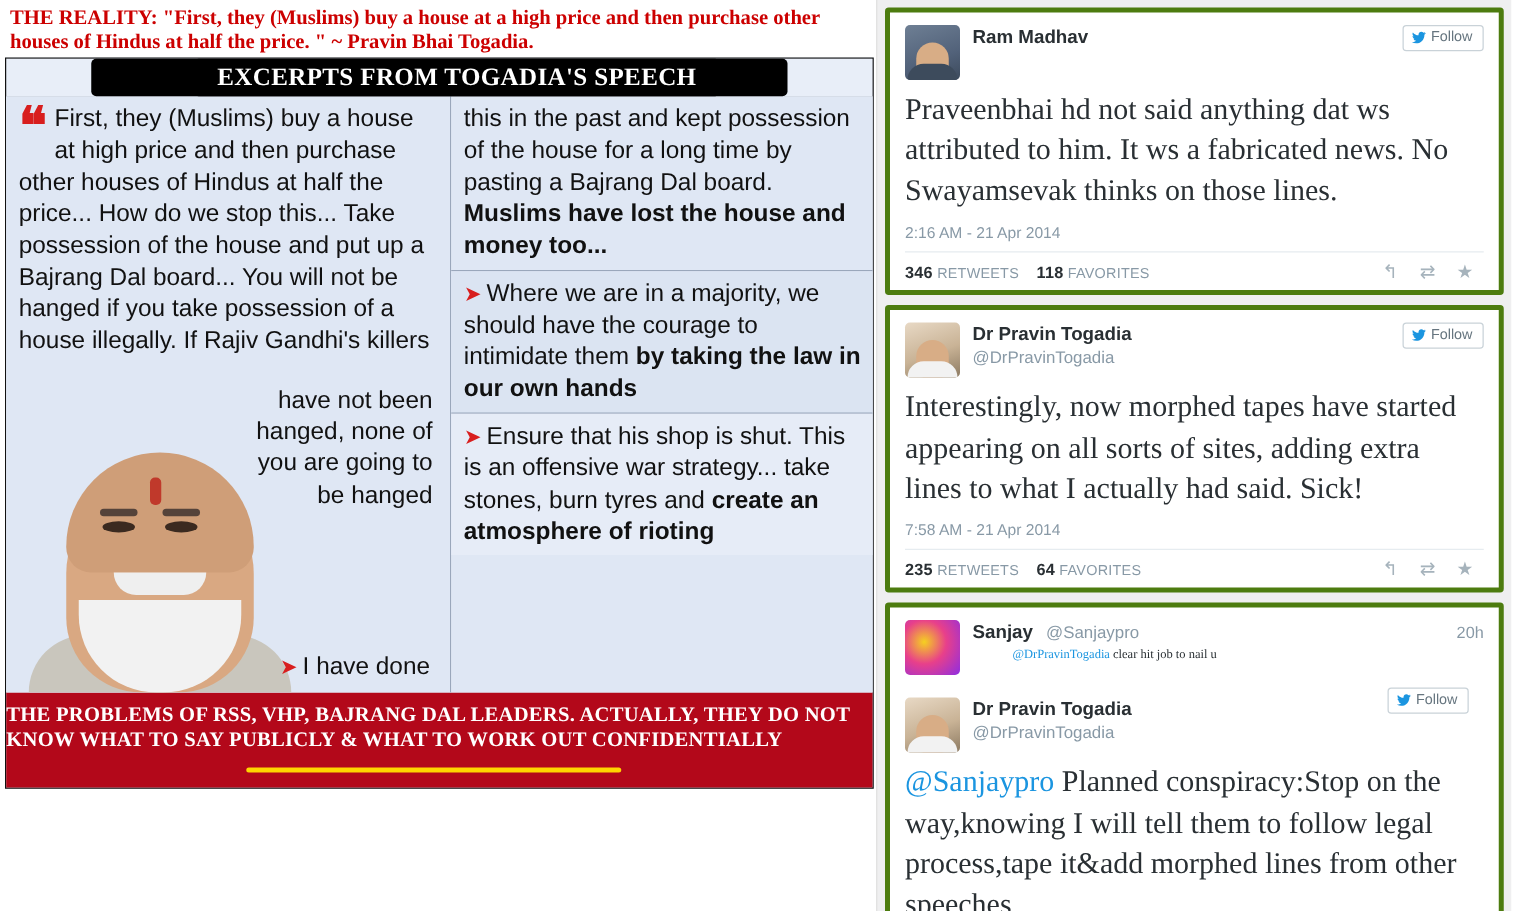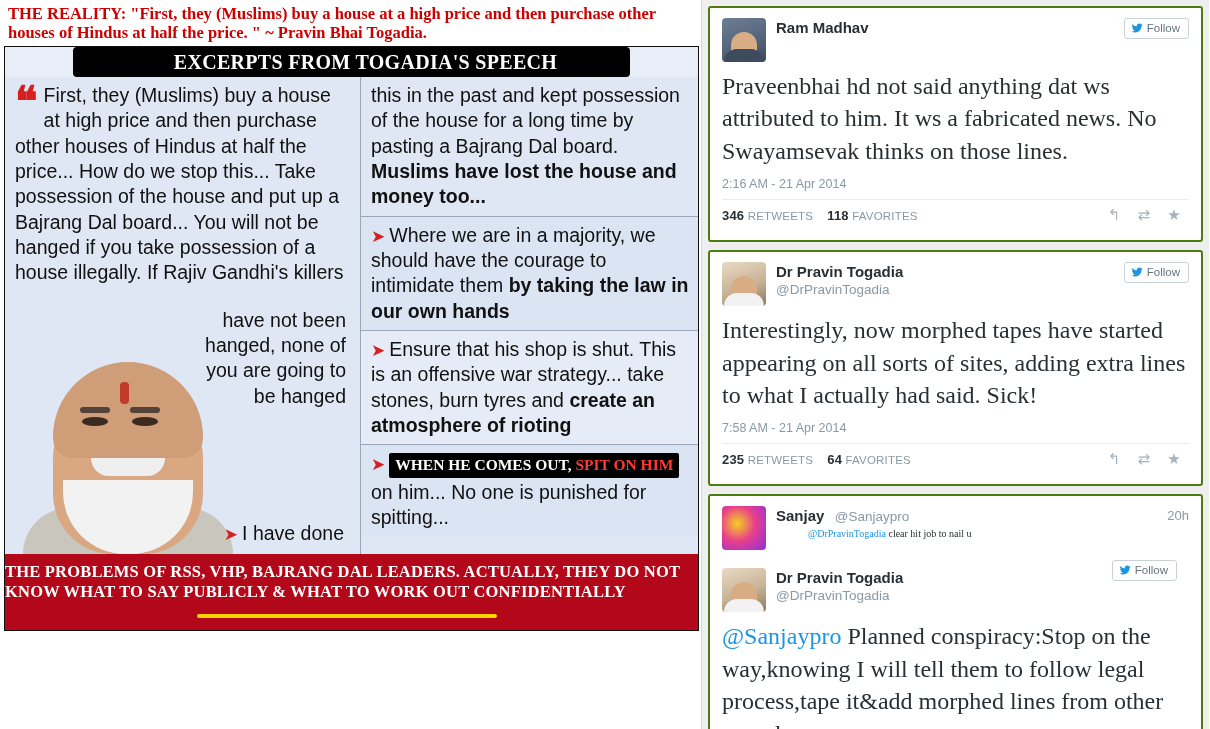--- a/index.html
+++ b/index.html
@@ -183,24 +183,24 @@
 
   
   .right{
     width:507px;height:729px;box-sizing:border-box;
     background:#efeff0;
     padding:6px 6px 0 6px;
     overflow:hidden;
   }
   .tweet{
     background:#fff;
-    border:2px solid #4d7c0f;
+    border:4px solid #4d7c0f;
     border-radius:3px;
     margin-bottom:8px;
-    padding:10px 12px 14px 12px;
+    padding:10px 12px 4px 12px;
     position:relative;
   }
   .t-head{display:flex;align-items:flex-start;}
   .avatar{
     width:44px;height:44px;border-radius:4px;flex:0 0 44px;margin-right:10px;
     overflow:hidden;position:relative;background:#8aa0b5;
   }
   .av-ram{background:linear-gradient(160deg,#6e7f94 0%,#52627a 60%,#3c4a5c 100%);}
   .av-prav{background:linear-gradient(160deg,#e8d9c5 0%,#c9b396 55%,#8c7a62 100%);}
   .av-sanjay{background:radial-gradient(circle at 35% 40%,#f5d020 0%,#e8408a 45%,#8e2de2 100%);}
@@ -312,24 +312,20 @@
           </div>
 
           <div class="rblock tone">
             <span class="arrow">➤</span><span>Where we are in a majority, we should have the courage to intimidate them </span><b>by taking the law in our own hands</b>
           </div>
 
           <div class="rblock tone2">
             <span class="arrow">➤</span><span>Ensure that his shop is shut. This is an offensive war strategy... take stones, burn tyres and </span><b>create an atmosphere of rioting</b>
           </div>
 
-          <div class="rblock tone">
-            <span class="arrow">➤</span><span class="black-chip"><span>WHEN HE COMES OUT,</span> <span class="red">SPIT ON HIM</span></span>
-            <div style="margin-top:2px;">on him... No one is punished for spitting...</div>
-          </div>
 
         </div>
       </div>
 
       <div class="footer">
         <div>THE PROBLEMS OF RSS,  VHP,  BAJRANG  DAL LEADERS. ACTUALLY, THEY DO NOT KNOW WHAT TO SAY PUBLICLY &amp;  WHAT TO WORK OUT CONFIDENTIALLY</div>
         <div class="under"></div>
       </div>
     </div>
   </div>

